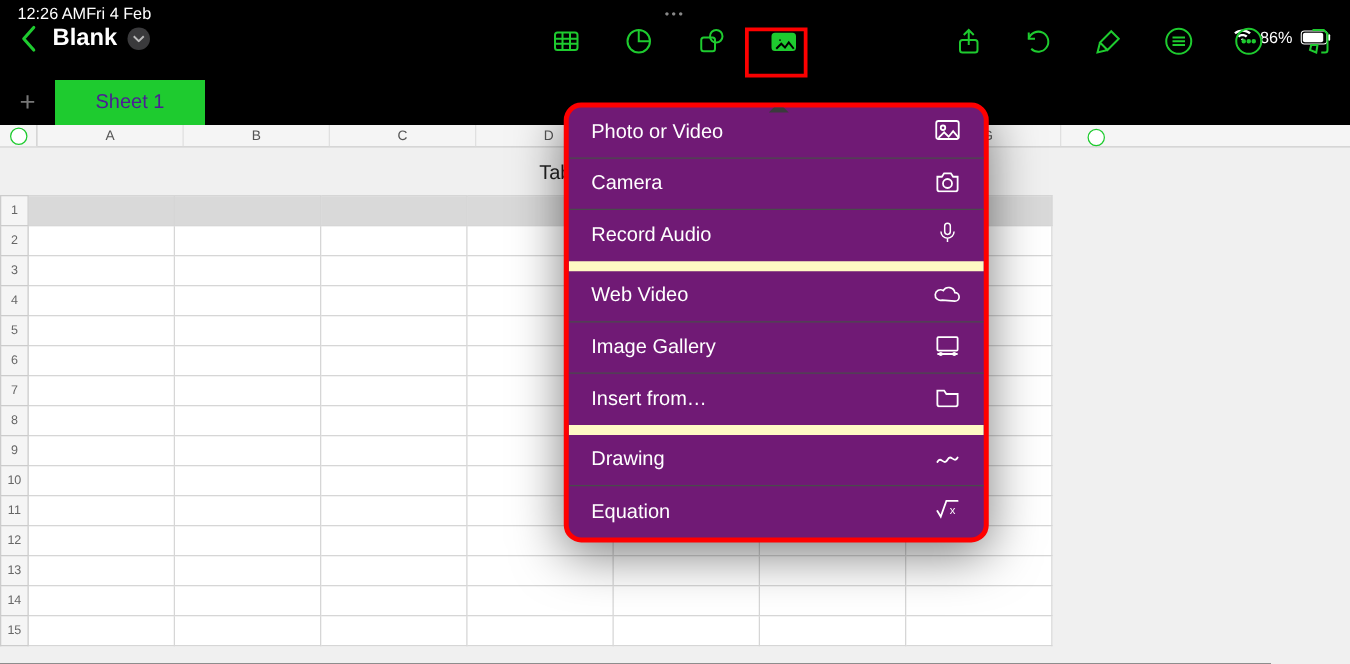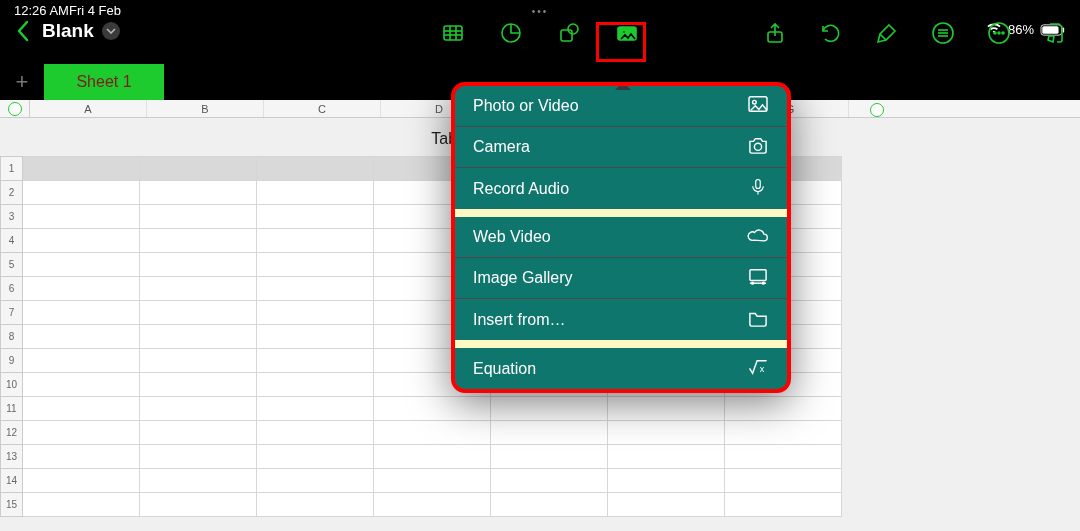--- a/index.html
+++ b/index.html
@@ -25,38 +25,38 @@
   .tb-center { position: absolute; left: 50%; transform: translateX(-50%); display: flex; gap: 32px; align-items: center; }
   .tb-right { position: absolute; right: 12px; display: flex; gap: 30px; align-items: center; }
   .tb-btn { color: #1ecb2f; display: flex; align-items: center; justify-content: center; width: 26px; height: 26px; }
   .tb-btn svg { width: 24px; height: 24px; stroke: #1ecb2f; fill: none; stroke-width: 1.6; }
   .tb-btn.filled svg { fill: #1ecb2f; stroke: #1ecb2f; }
   .highlight-box { border: 3px solid #f00; position: absolute; width: 50px; height: 40px; left: 596px; top: 22px; z-index: 5; pointer-events: none;}
   
   
   .tab-row { height: 36px; background: #000; display: flex; align-items: stretch; }
   .add-tab { width: 44px; display: flex; align-items: center; justify-content: center; color: #777; font-size: 22px; font-weight: 300; }
-  .sheet-tab { background: #1ecb2f; color: #7f1d1d; font-size: 16px; padding: 0 28px; display: flex; align-items: center; border-radius: 0; min-width: 120px; justify-content: center; }
+  .sheet-tab { background: #1ecb2f; color: #4c1d95; font-size: 16px; padding: 0 28px; display: flex; align-items: center; border-radius: 0; min-width: 120px; justify-content: center; }
   
   
   .sheet-area { background: #f0f0f0; height: 431px; position: relative; overflow: hidden; }
   .col-headers { display: flex; height: 18px; background: #f5f5f5; border-bottom: 1px solid #ccc; font-size: 11px; color: #555; }
   .rownum-space { width: 30px; border-right: 1px solid #ccc; background: #f5f5f5; display:flex; align-items:center; justify-content:center;}
   .circle-handle { width: 14px; height: 14px; border: 1.5px solid #1ecb2f; border-radius: 50%; background: #fff;}
   .colh { width: 117px; text-align: center; border-right: 1px solid #e0e0e0; line-height: 18px; }
   .table-title { text-align: center; font-size: 16px; color: #222; padding: 12px 0 8px; width: 840px; margin-left: 26px;}
   
   .grid { border-collapse: collapse; }
   .grid td, .grid th { border: 1px solid #d6d6d6; background: #fff; }
   .grid .rnum { width: 22px; background: #f5f5f5; font-size: 10px; color: #666; text-align: center; border: 1px solid #ccc; height: 24px; }
   .grid .cell { width: 117px; height: 24px; }
   .grid .hdr-row td.cell { background: #d9d9d9; height: 24px; }
   
   
-  .popover { position: absolute; left: 451px; top: 82px; width: 340px; background: #0f766e; border-radius: 14px; box-shadow: 0 10px 40px rgba(0,0,0,.5); z-index: 10; overflow: hidden; border: 4px solid #f00;}
+  .popover { position: absolute; left: 451px; top: 82px; width: 340px; background: #701a75; border-radius: 14px; box-shadow: 0 10px 40px rgba(0,0,0,.5); z-index: 10; overflow: hidden; border: 4px solid #f00;}
   .popover::before { content:""; position:absolute; top:-12px; left:160px; border:8px solid transparent; border-bottom-color:#3a3a3c;}
   .menu-group { }
   .menu-item { display: flex; align-items: center; justify-content: space-between; padding: 0 18px; height: 41px; color: #fff; font-size: 16px; border-bottom: 1px solid #4a4a4c; }
   .menu-item:last-child { border-bottom: none; }
   .menu-group + .menu-group { border-top: 8px solid #fef9c3; }
   .mi-icon svg { width: 22px; height: 18px; stroke: #fff; fill: none; stroke-width: 1.6; }
   
   .right-handle { position:absolute; right: 196px; top: 3px; }
 </style>
 </head>
@@ -401,20 +401,26 @@
       </div>
       <div class="menu-item">
         <span>Insert from…</span>
         <span class="mi-icon"><svg viewBox="0 0 24 20">
             <path d="M3 5h6l2 3h10v9a2 2 0 0 1-2 2H5a2 2 0 0 1-2-2z"></path>
           </svg></span>
       </div>
     </div>
   <div class="menu-group" id="mg3">
       <div class="menu-item">
+        <span>Drawing</span>
+        <span class="mi-icon"><svg viewBox="0 0 24 20">
+            <path d="M3 14c3-6 6 4 9-2s6 4 9-2" stroke-linecap="round"></path>
+          </svg></span>
+      </div>
+      <div class="menu-item">
         <span>Equation</span>
         <span class="mi-icon"><svg viewBox="0 0 24 20">
             <path d="M3 12l3 5L11 3h10" stroke-linecap="round"></path>
             <text x="14" y="15" font-size="10" fill="#fff" stroke="none">x</text>
           </svg></span>
       </div>
     </div>
 </div>
 
 </body></html>

